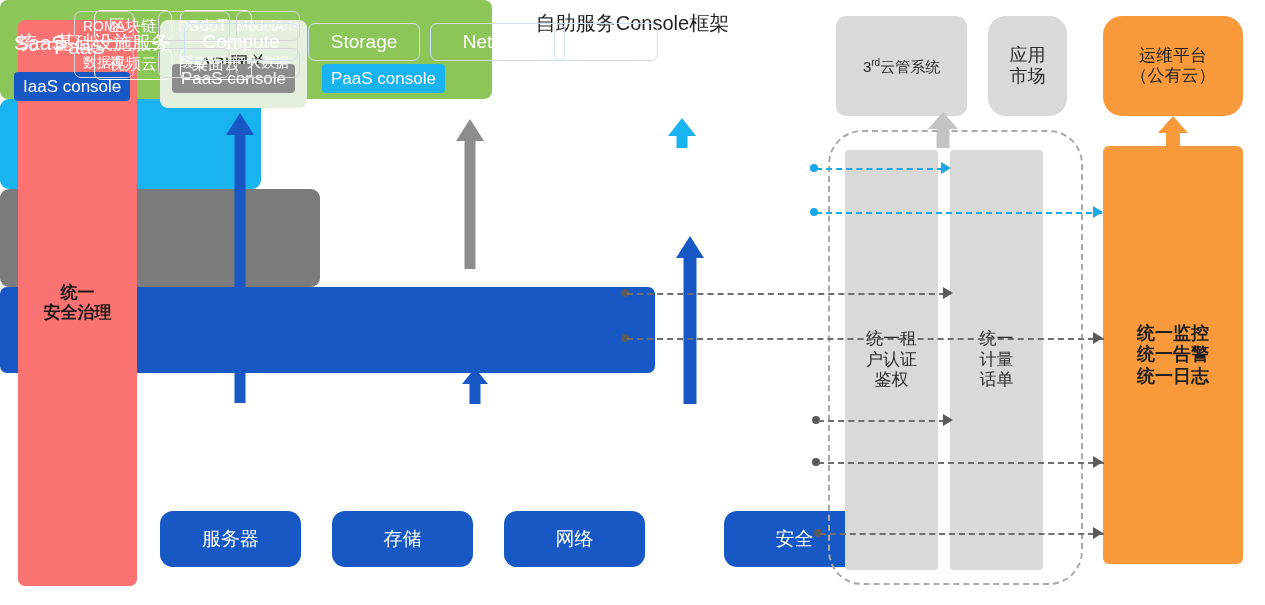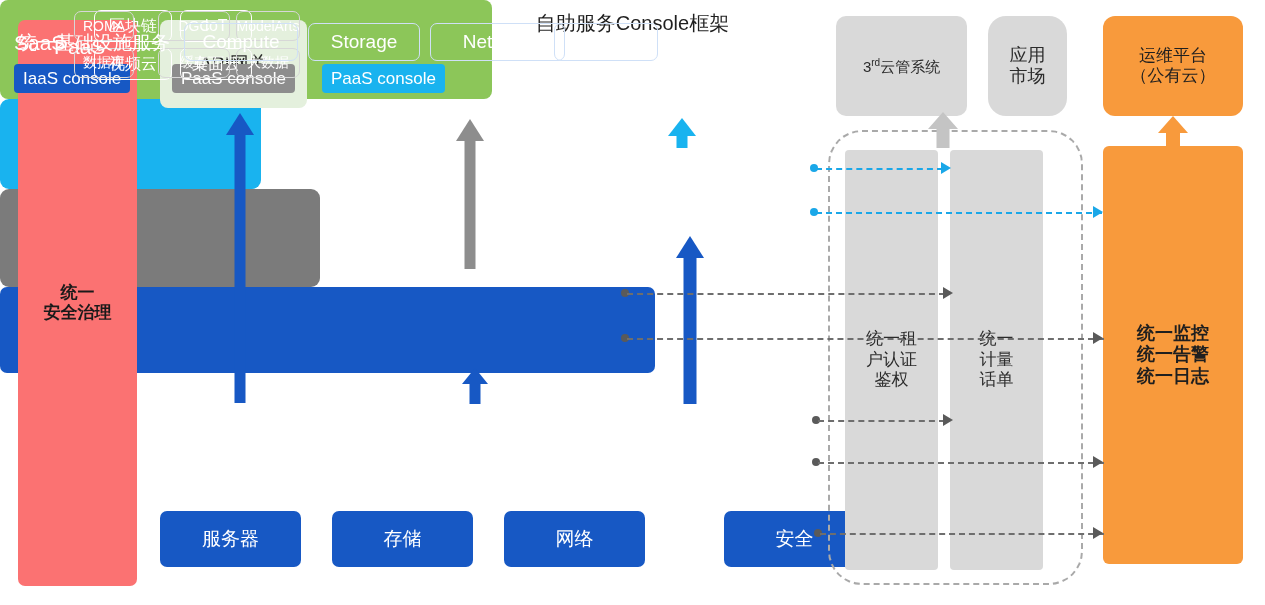--- a/index.html
+++ b/index.html
@@ -36,41 +36,41 @@
   .console-title {
     position: absolute; left: 0; top: 10px; width: 100%;
     text-align: center; font-size: 20px; color: #1f1f1f;
   }
   .console-chip {
     position: absolute; top: 64px; height: 29px;
     display: flex; align-items: center; justify-content: center;
     border-radius: 4px; color: #ffffff; font-size: 17px;
     padding: 0 9px; white-space: nowrap;
   }
-  .chip-iaas { left: 14px;  background: #1758c4; }
+  .chip-iaas { left: 14px;  background: #1758c4; margin-top: 8px; }
   .chip-paas { left: 172px; background: #8d8d8d; }
   .chip-saas { left: 322px; background: #19b3ef; }
 
   
   .panel-3rd {
     left: 836px; top: 16px; width: 131px; height: 100px;
     background: #d9d9d9; border-radius: 10px;
     color: #2b2b2b; font-size: 15px;
   }
   .panel-3rd sup { font-size: 10px; vertical-align: super; }
   .panel-market {
     left: 988px; top: 16px; width: 79px; height: 100px;
     background: #d9d9d9; border-radius: 18px;
     color: #2b2b2b; font-size: 18px;
   }
 
   
   .panel-ops-top {
     left: 1103px; top: 16px; width: 140px; height: 100px;
-    background: #f89a3c; border-radius: 12px;
+    background: #f89a3c; border-radius: 19px;
     color: #1f1f1f; font-size: 17px;
   }
   .panel-ops-main {
     left: 1103px; top: 146px; width: 140px; height: 418px;
     background: #f89a3c; border-radius: 6px;
     color: #1f1f1f; font-size: 18px; font-weight: 700;
   }
 
   
   .panel-saas {
@@ -127,21 +127,21 @@
     color: #ffffff; font-size: 19px; white-space: nowrap;
   }
   .infra-c1 { left: 184px; width: 114px; }
   .infra-c2 { left: 308px; width: 112px; }
   .infra-c3 { left: 430px; width: 135px; }
   .infra-c4 { left: 554px; width: 104px; }
 
   
   .panel-hw {
     top: 511px; height: 56px; background: #1758c4;
-    border-radius: 7px; color: #ffffff; font-size: 19px;
+    border-radius: 13px; color: #ffffff; font-size: 19px;
   }
   .hw1 { left: 160px; width: 141px; }
   .hw2 { left: 332px; width: 141px; }
   .hw3 { left: 504px; width: 141px; }
   .hw4 { left: 676px; width: 141px; margin-left: 48px; }
 
   
   .dashed-container {
     position: absolute; left: 828px; top: 130px; width: 255px; height: 455px;
     border: 2.5px dashed #a9a9a9; border-radius: 34px;

